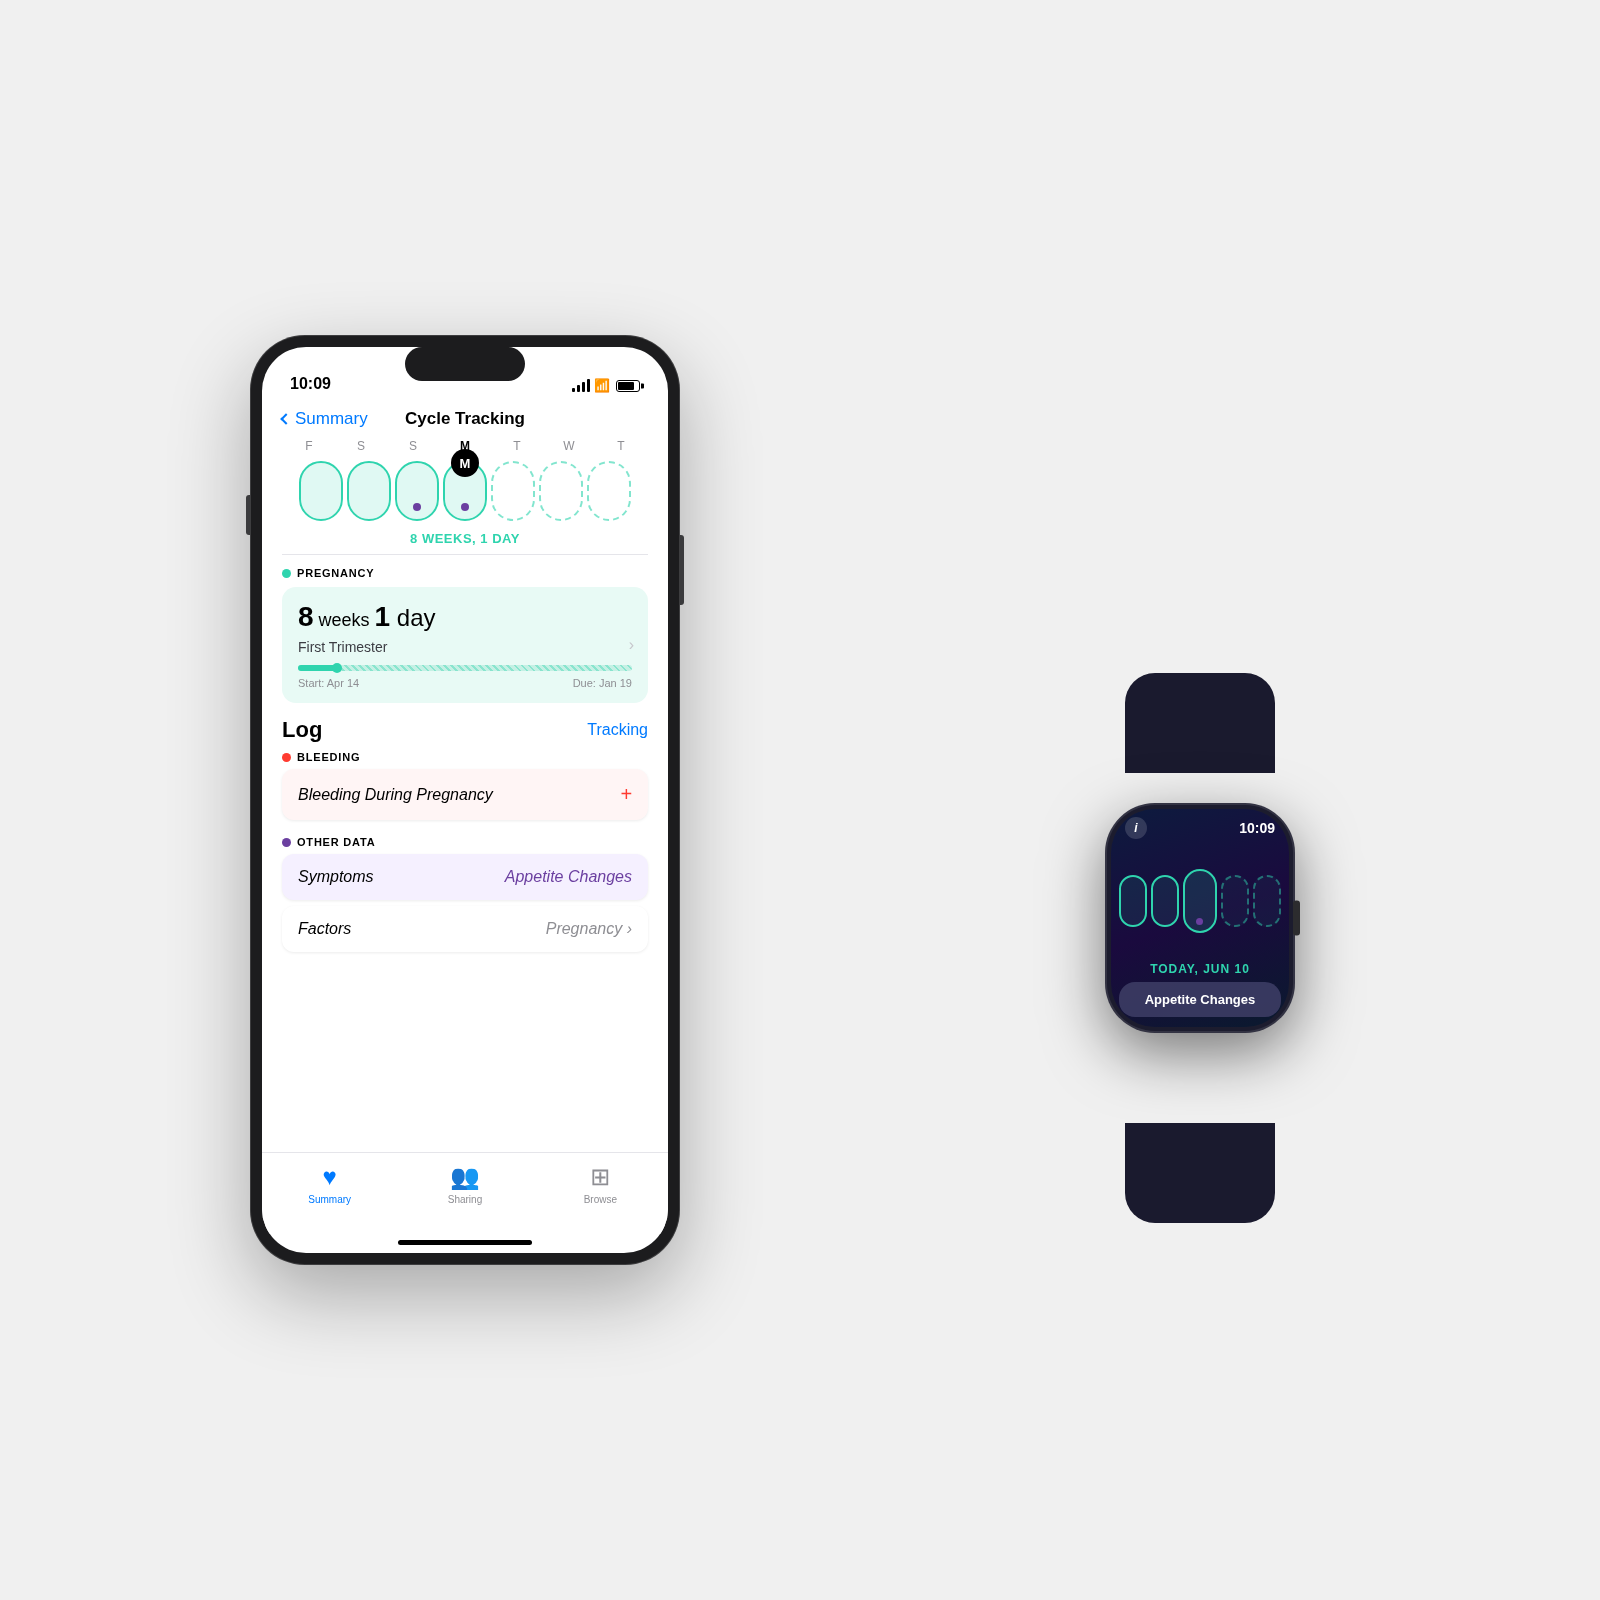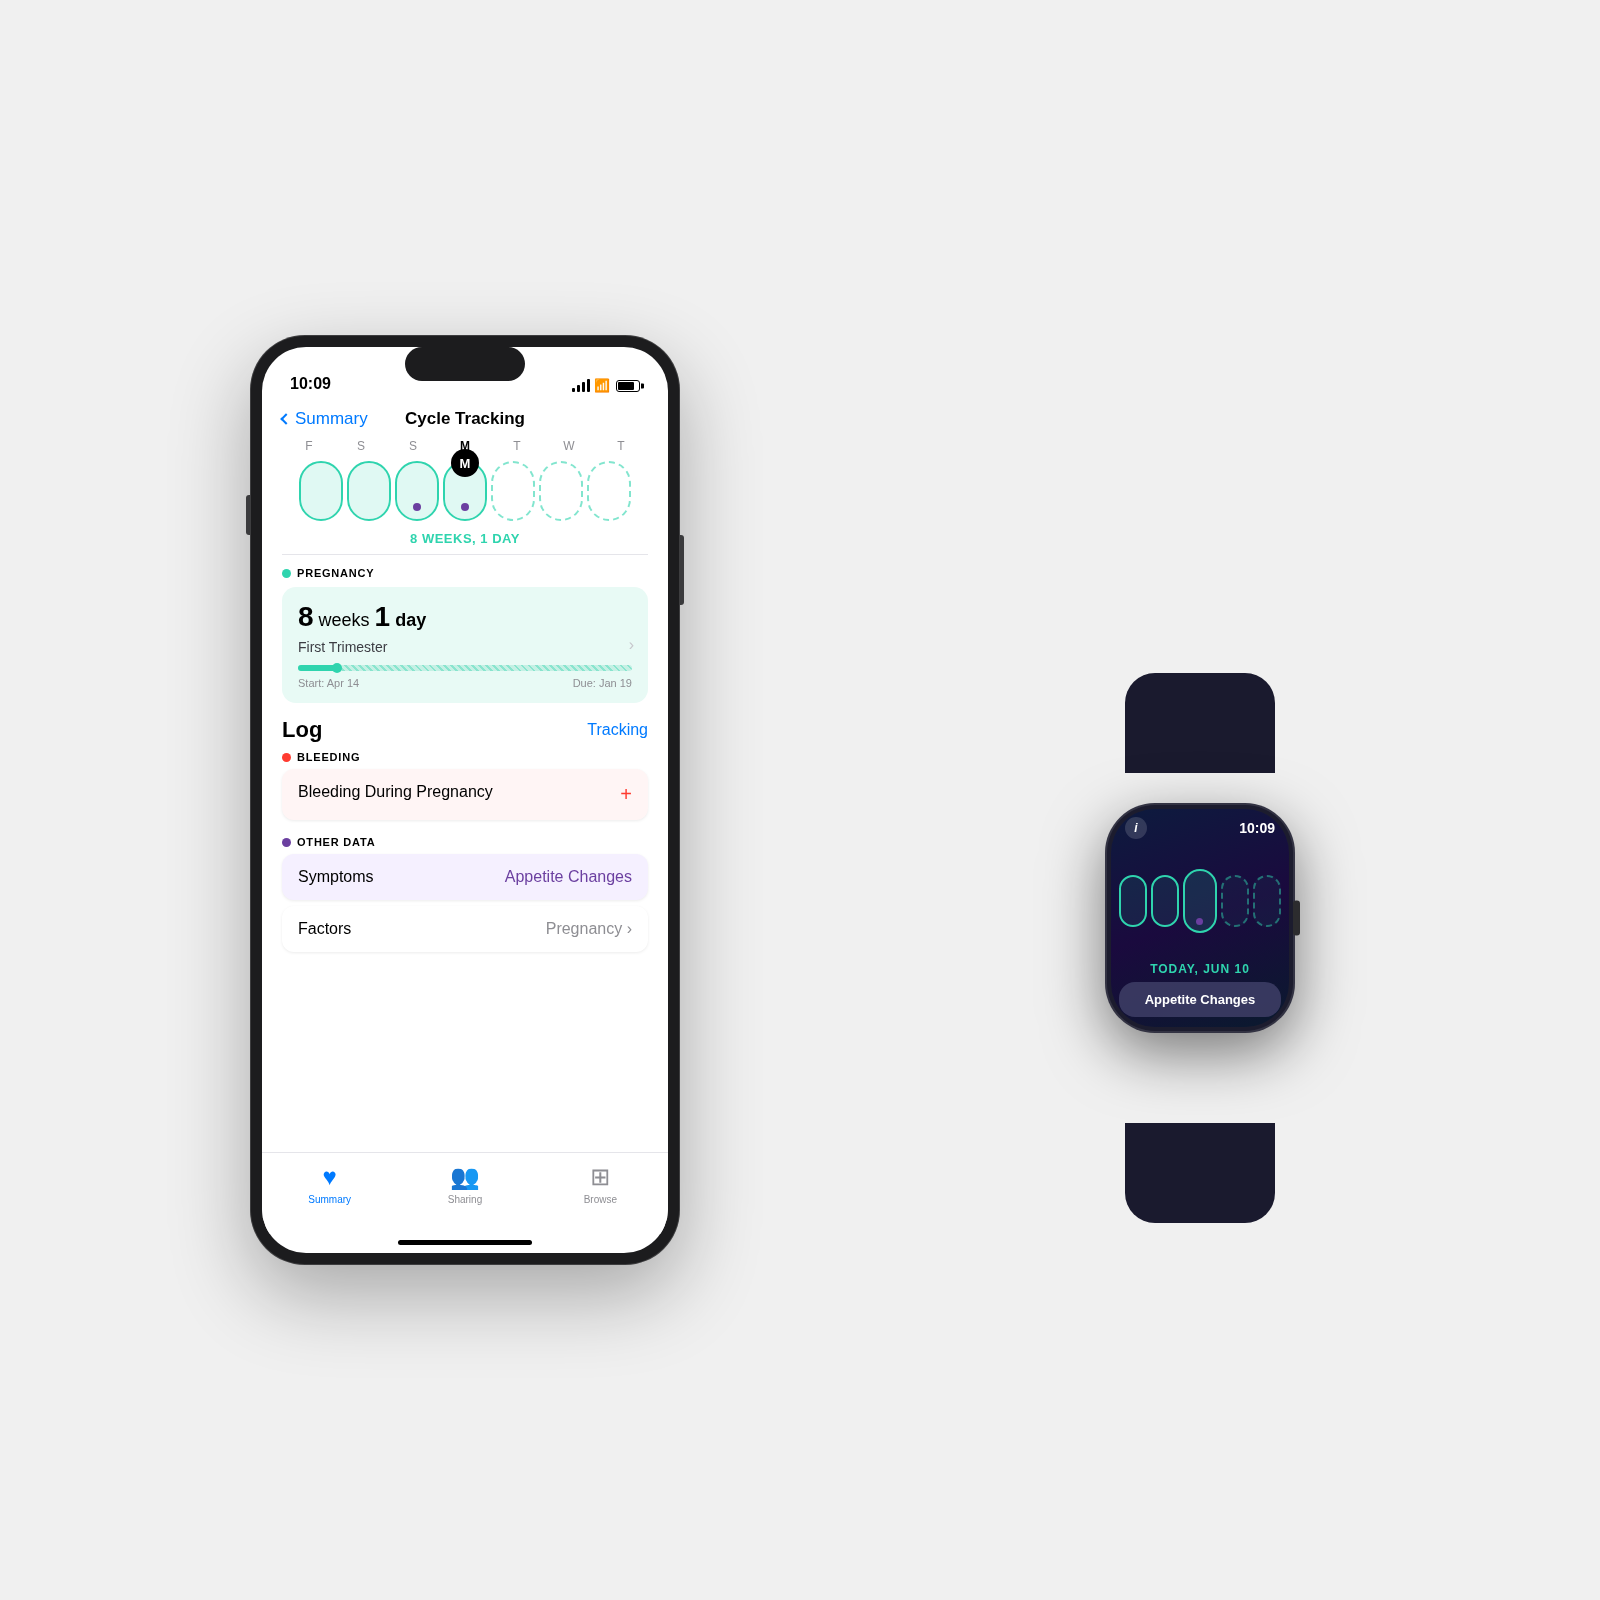--- a/index.html
+++ b/index.html
@@ -380,24 +380,25 @@
 
     .log-section {
       padding: 0 20px 10px;
     }
 
     .log-item {
       background: #fff;
       border-radius: 12px;
       padding: 14px 16px;
       display: flex;
-      align-items: flex-start;
+      align-items: center;
       justify-content: space-between;
       box-shadow: 0 1px 3px rgba(0,0,0,0.08);
       margin-bottom: 6px;
+      font-style: italic;
     }
 
     .log-item.bleeding-bg {
       background: #fff5f5;
     }
 
     .log-item.purple-bg {
       background: #f5f0ff;
     }
 
@@ -751,21 +752,21 @@
 
         <div class="divider"></div>
 
         <div class="section">
           <div class="section-label">
             <span class="section-dot" style="background: #2fd4ae;"></span>
             <span>PREGNANCY</span>
           </div>
           <div class="pregnancy-card">
             <div class="pregnancy-weeks">
-              <span style="font-weight:700;font-size:28px;">8</span><span style="font-size:18px;font-weight:400;"> weeks </span><span style="font-weight:700;font-size:28px;">1</span><span style="font-size:18px;font-weight:700;text-align:center;"> day</span>
+              <span style="font-weight:700;font-size:28px;">8</span><span style="font-size:18px;font-weight:400;"> weeks </span><span style="font-weight:700;font-size:28px;">1</span><span style="font-size:24px;font-weight:400;text-align:center;"> day</span>
             </div>
             <div class="pregnancy-trimester">First Trimester</div>
             <div class="progress-bar-container">
               <div class="progress-bar-fill"></div>
               <div class="progress-pattern"></div>
             </div>
             <div class="progress-dates">
               <span>Start: Apr 14</span>
               <span>Due: Jan 19</span>
             </div>

